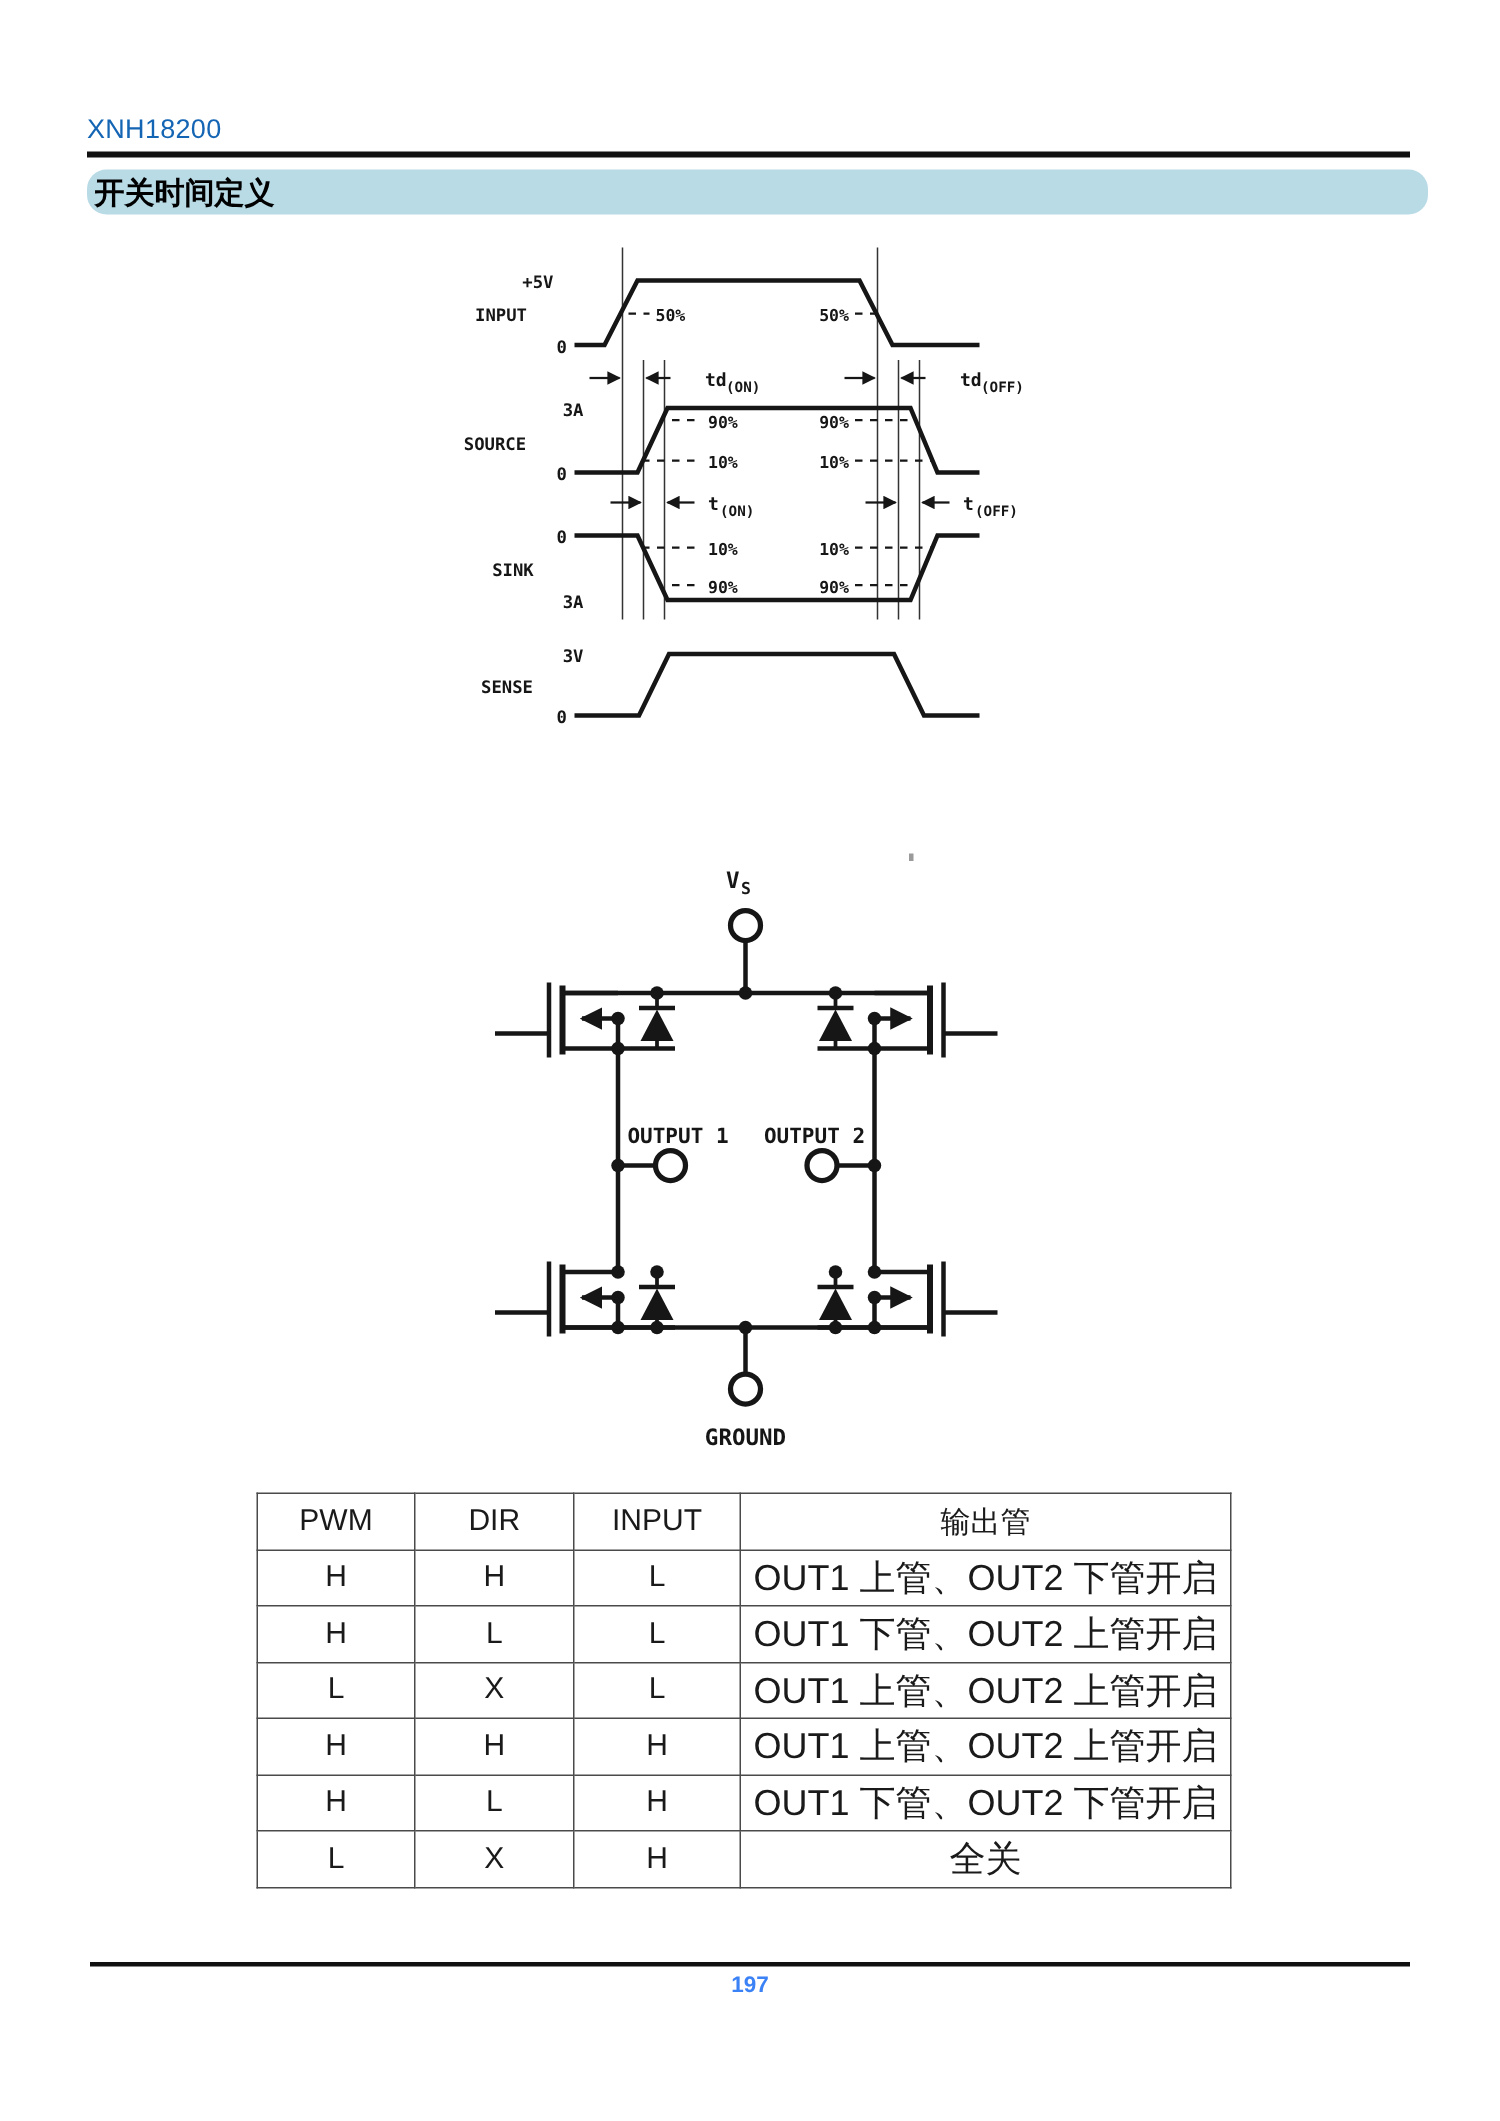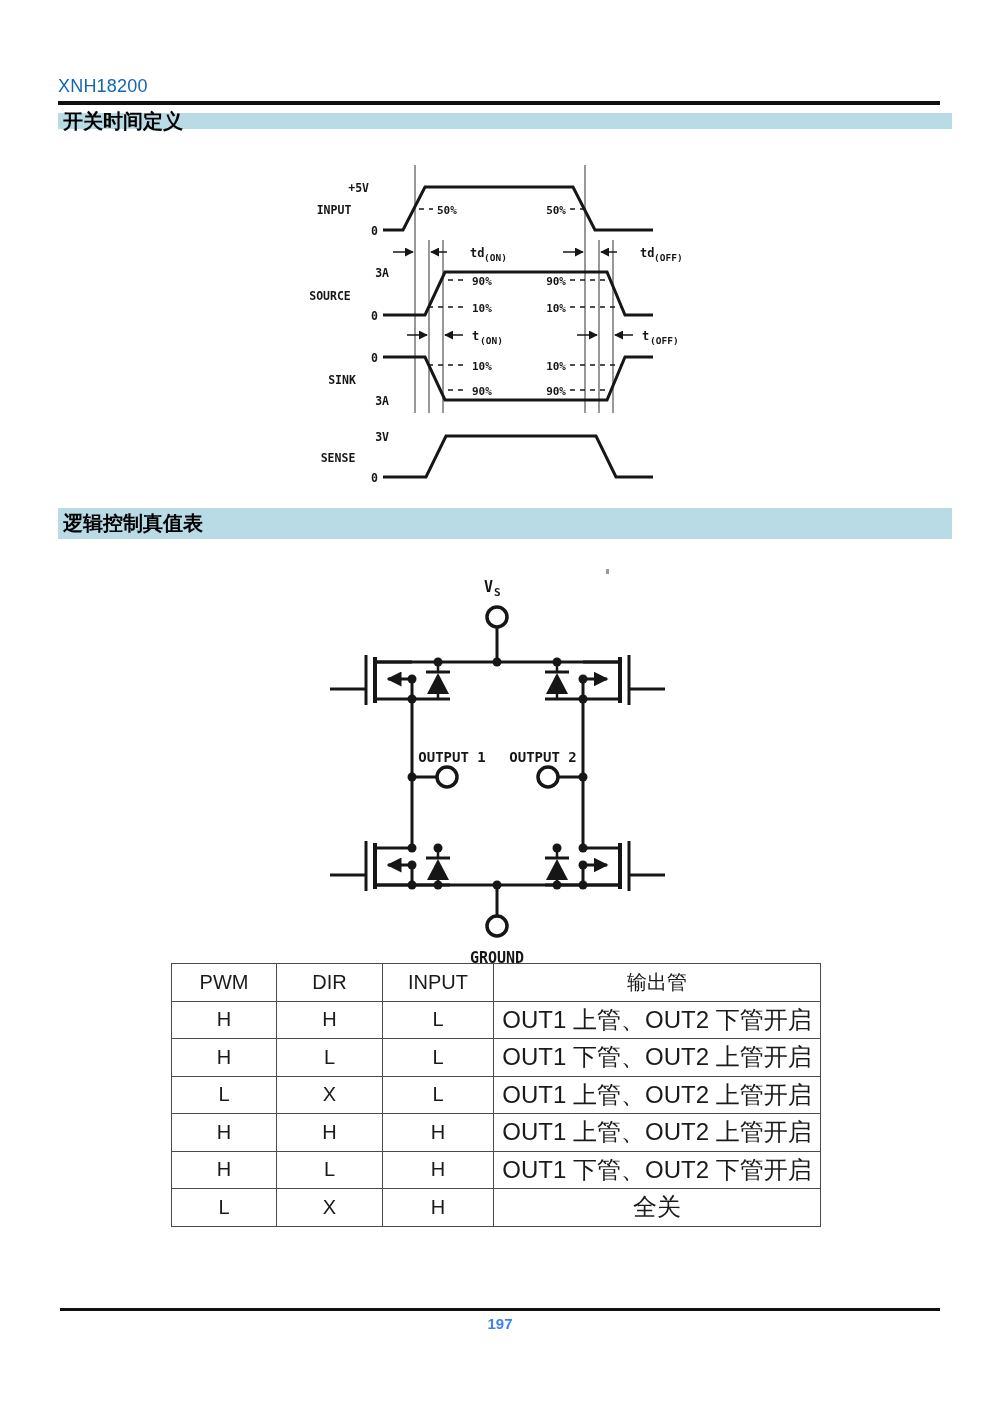--- a/index.html
+++ b/index.html
@@ -13,36 +13,36 @@
     color:#1465b4;letter-spacing:0.2px;
   }
   .rule{position:absolute;background:#111;}
   .rule-top{left:58px;top:101px;width:882px;height:4px;}
   .rule-bottom{left:60px;top:1308px;width:880px;height:3px;}
   .section-bar{
     position:absolute;left:58px;width:894px;background:#b9dbe6;
     font-size:20px;font-weight:bold;color:#000;
     display:flex;align-items:center;padding-left:5px;box-sizing:border-box;
   }
-  .bar-1{top:113px;height:16px;}
+  .bar-1{top:113px;height:30px;border-radius:13px;}
   .bar-2{top:508px;height:31px;}
   .fig{position:absolute;}
   .fig-timing{left:300px;top:150px;}
   .fig-bridge{left:300px;top:565px;}
   svg text{fill:#161616;}
   .sig-label{font-family:"DejaVu Sans Mono",monospace;font-weight:bold;font-size:11.5px;}
   .lvl-label{font-family:"DejaVu Sans Mono",monospace;font-weight:bold;font-size:11.5px;}
   .pct-label{font-family:"DejaVu Sans Mono",monospace;font-weight:bold;font-size:11px;}
   .ann-label{font-family:"DejaVu Sans Mono",monospace;font-weight:bold;font-size:12px;}
   .ann-sub{font-family:"DejaVu Sans Mono",monospace;font-weight:bold;font-size:9.5px;}
   .ckt-label{font-family:"DejaVu Sans Mono",monospace;font-weight:bold;font-size:14px;}
   .ckt-label-lg{font-family:"DejaVu Sans Mono",monospace;font-weight:bold;font-size:15px;}
   .ckt-sub{font-family:"DejaVu Sans Mono",monospace;font-weight:bold;font-size:11px;}
   .truth-table{
-    position:absolute;left:171px;top:963px;width:649px;
+    position:absolute;left:171px;top:995px;width:649px;
     border-collapse:collapse;table-layout:fixed;
   }
   .truth-table td{
     border:1.5px solid #4a4a4a;text-align:center;vertical-align:middle;
     height:36.5px;font-size:20px;color:#1a1a1a;padding:0;
   }
   .truth-table .hdr td{font-size:20px;}
   .truth-table td.out-col{font-size:24px;}
   .page-num{
     position:absolute;left:0;top:1315px;width:1000px;text-align:center;
@@ -142,23 +142,20 @@
     </g>
 
     <g>
       <polyline points="383,477 426,477 446,436 596,436 616,477 653,477" fill="none" stroke="#161616" stroke-width="3"></polyline>
       <text class="lvl-label" x="389" y="441" text-anchor="end">3V</text>
       <text class="sig-label" x="338" y="462" text-anchor="middle">SENSE</text>
       <text class="lvl-label" x="378" y="482" text-anchor="end">0</text>
     </g>
   </svg>
 
-  <div class="section-bar bar-2">
-    <span>逻辑控制真值表</span>
-  </div>
   <div class="artifact-dot"></div>
 
   <svg class="fig fig-bridge" width="400" height="410" viewBox="300 565 400 410">
     <defs>
       <marker id="arrf" viewBox="0 0 10 10" refX="9" refY="5" markerWidth="5" markerHeight="5" orient="auto-start-reverse">
         <path d="M0,0 L10,5 L0,10 z" fill="#161616"></path>
       </marker>
       <g id="nfet" stroke="#161616" fill="#161616">
         <line x1="330" y1="689" x2="366" y2="689" stroke-width="3"></line>
         <line x1="366" y1="655" x2="366" y2="705" stroke-width="3"></line>

